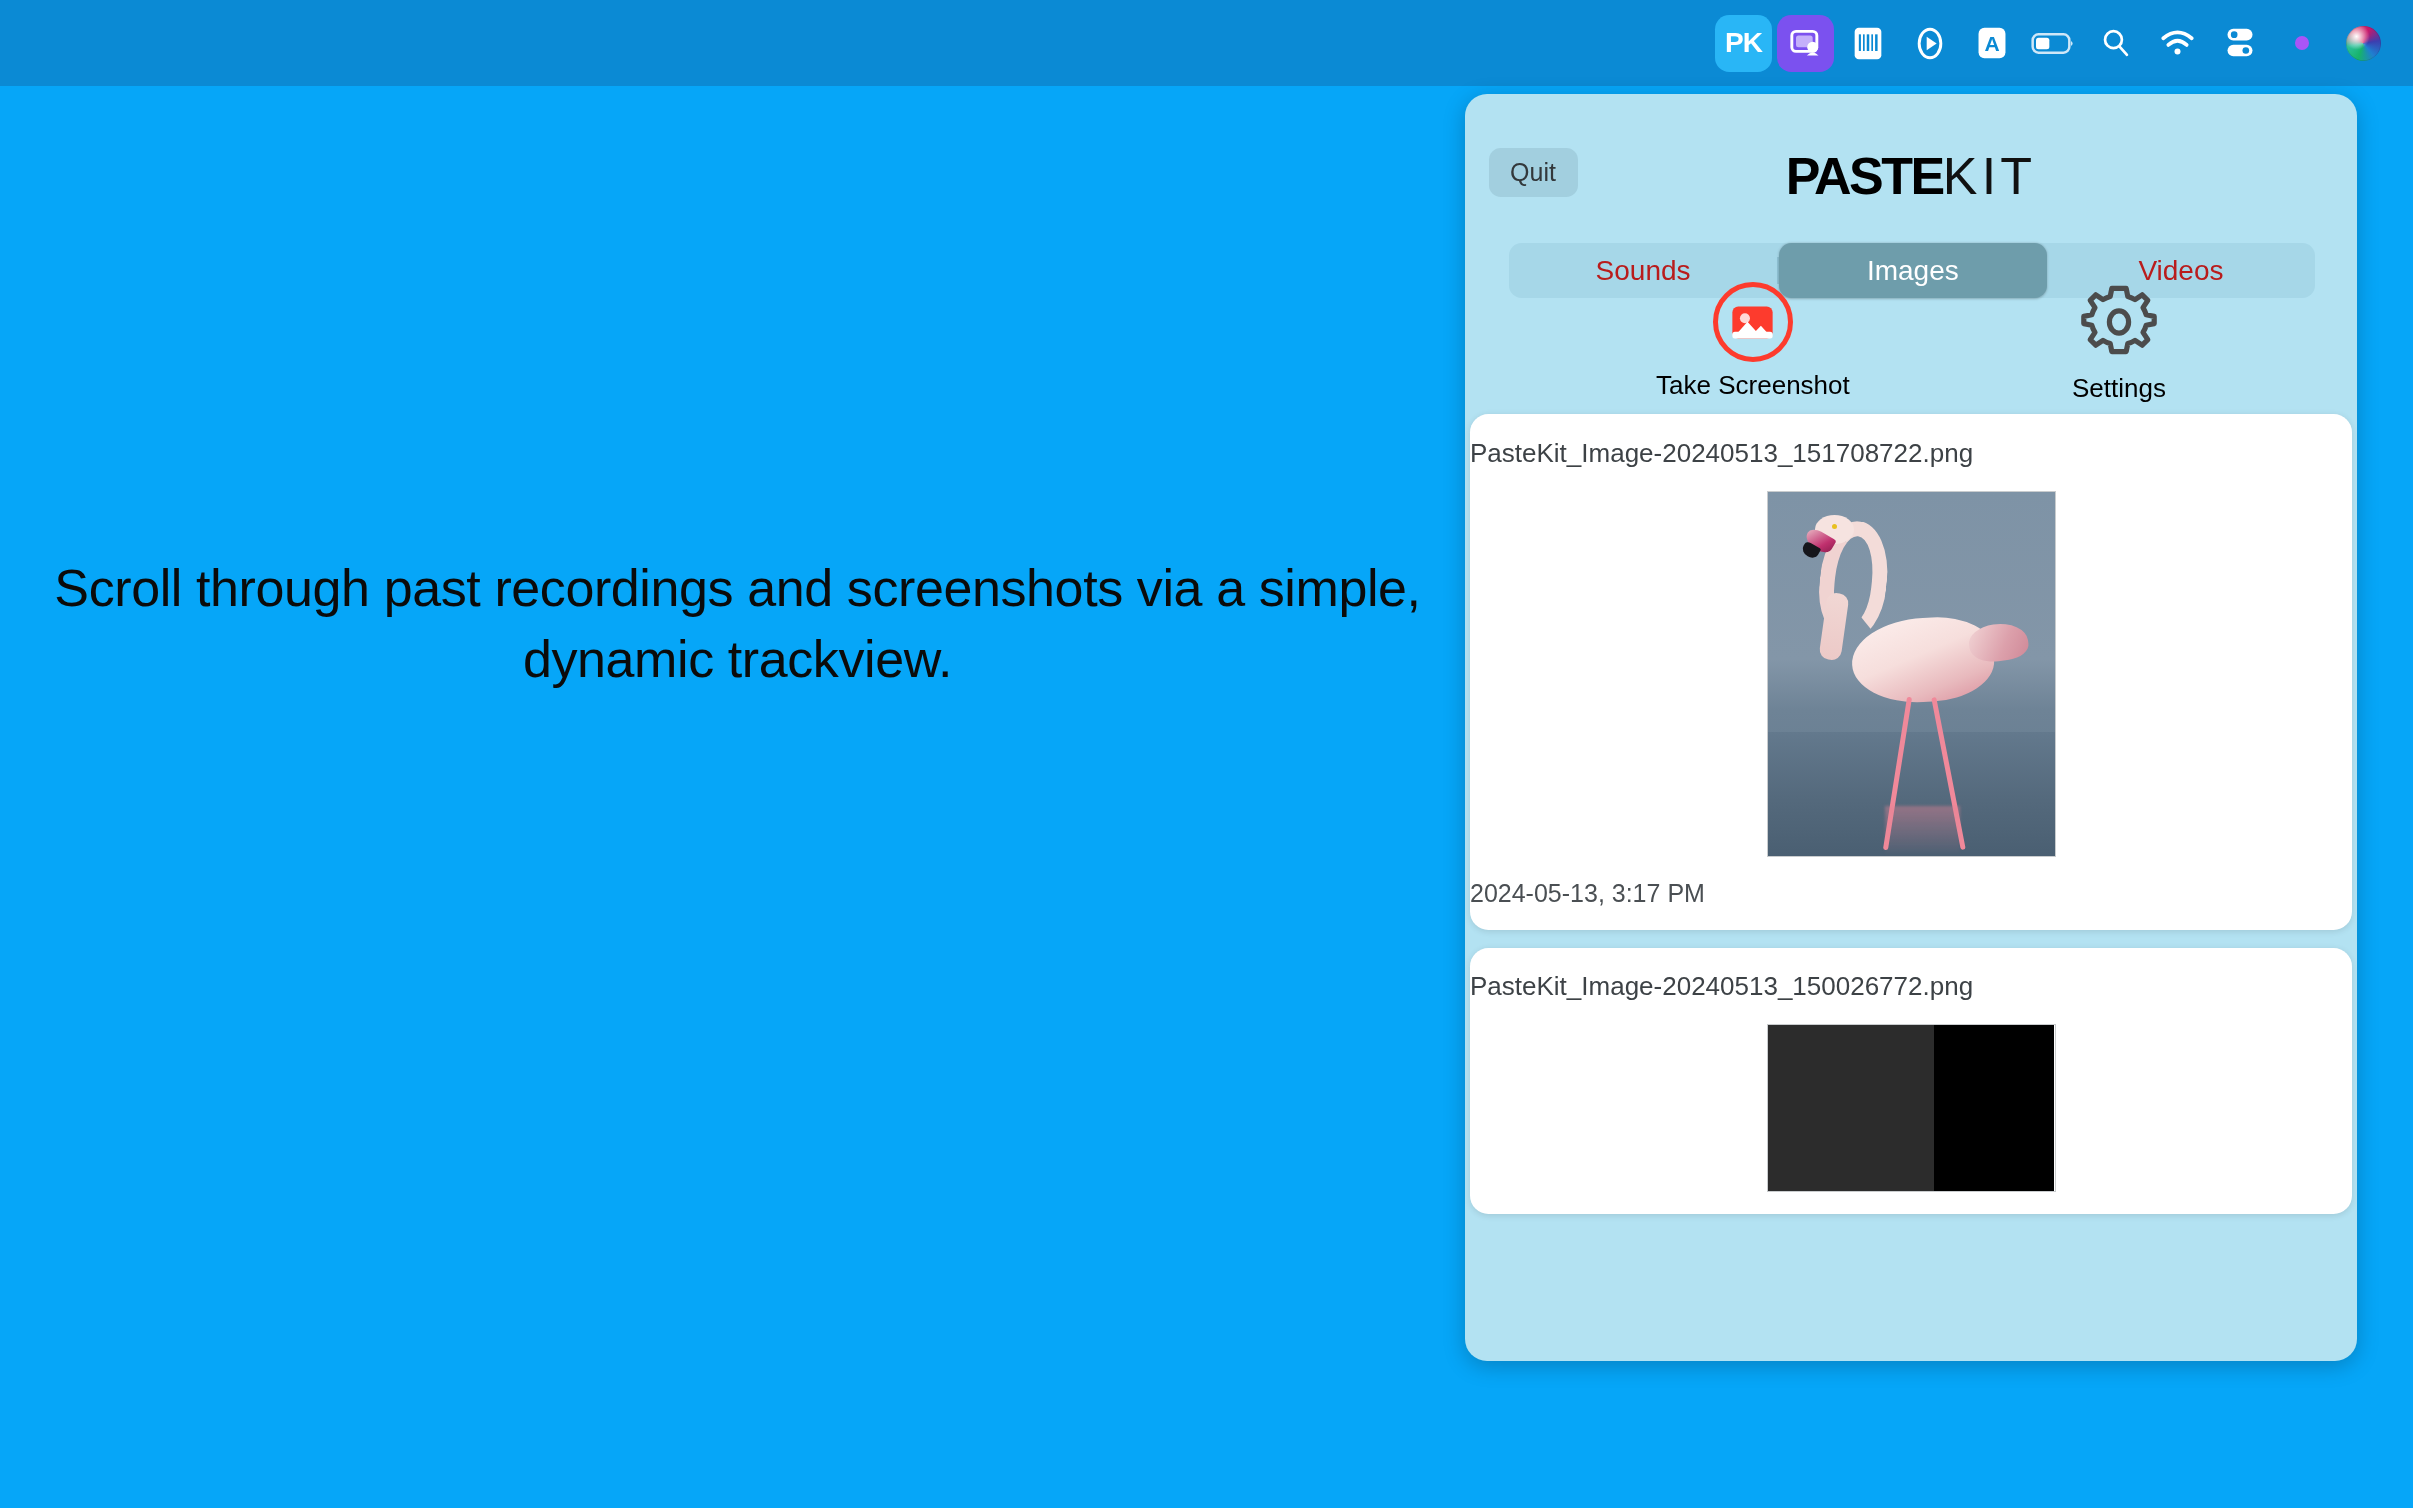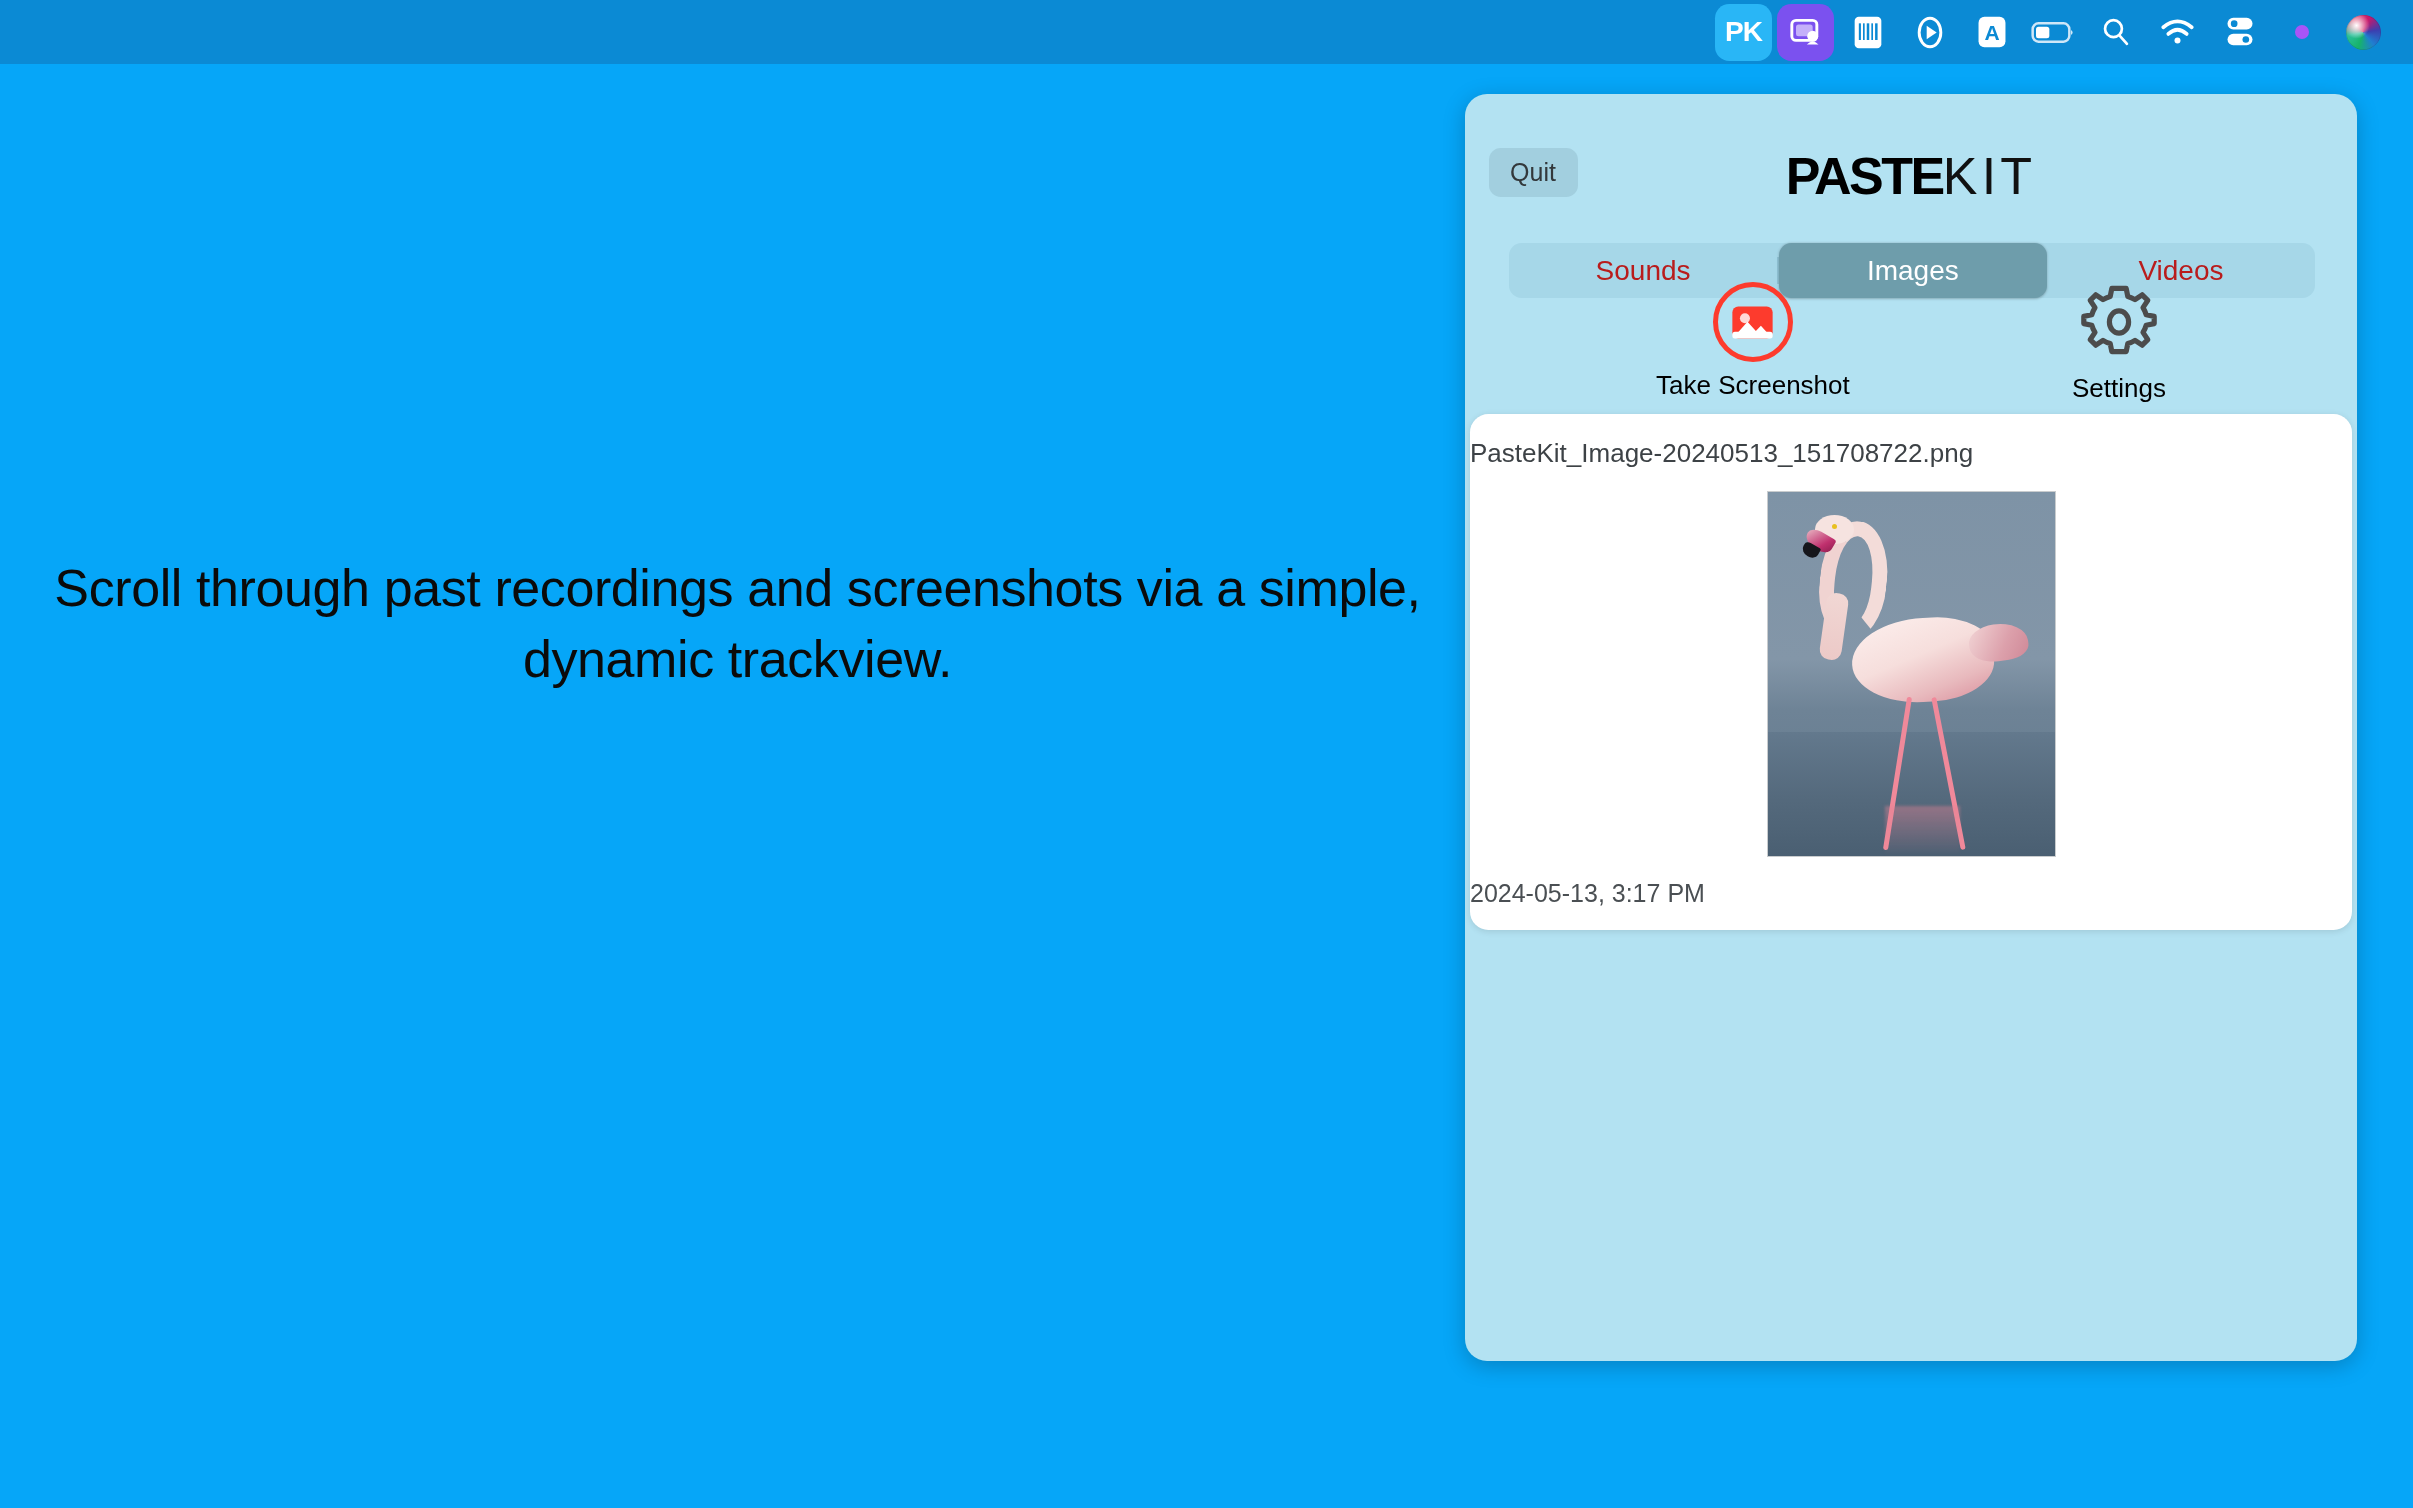--- a/index.html
+++ b/index.html
@@ -6,21 +6,21 @@
   * { margin:0; padding:0; box-sizing:border-box; }
   html, body {
     width:2413px; height:1508px;
     overflow:hidden;
     font-family:"Liberation Sans", sans-serif;
   }
   body { background:#06a6f8; position:relative; }
 
   
   .menubar{
-    position:absolute; top:0; left:0; width:2413px; height:64px;
+    position:absolute; top:0; left:0; width:2413px; height:86px;
     background:#0b8ad4;
     display:flex; align-items:center; justify-content:flex-end;
     padding-right:18.4px; gap:0px;
   }
   .mb-slot{
     width:62px; height:60px;
     display:flex; align-items:center; justify-content:center;
     position:relative;
   }
   .mb-tile{
@@ -415,16 +415,25 @@
           <div class="fl-beaktip"></div>
           <div class="fl-eye"></div>
           <div class="fl-leg1"></div>
           <div class="fl-leg2"></div>
           <div class="fl-reflect"></div>
         </div>
       </div>
       <div class="card-time">2024-05-13, 3:17 PM</div>
     </div>
 
+    <div class="card">
+      <div class="card-name">PasteKit_Image-20240513_150026772.png</div>
+      <div class="thumb-wrap">
+        <div class="darkshot">
+          <div class="left"></div>
+          <div class="right"></div>
+        </div>
+      </div>
+    </div>
 
   </div>
 </div>
 
 
 </body></html>

